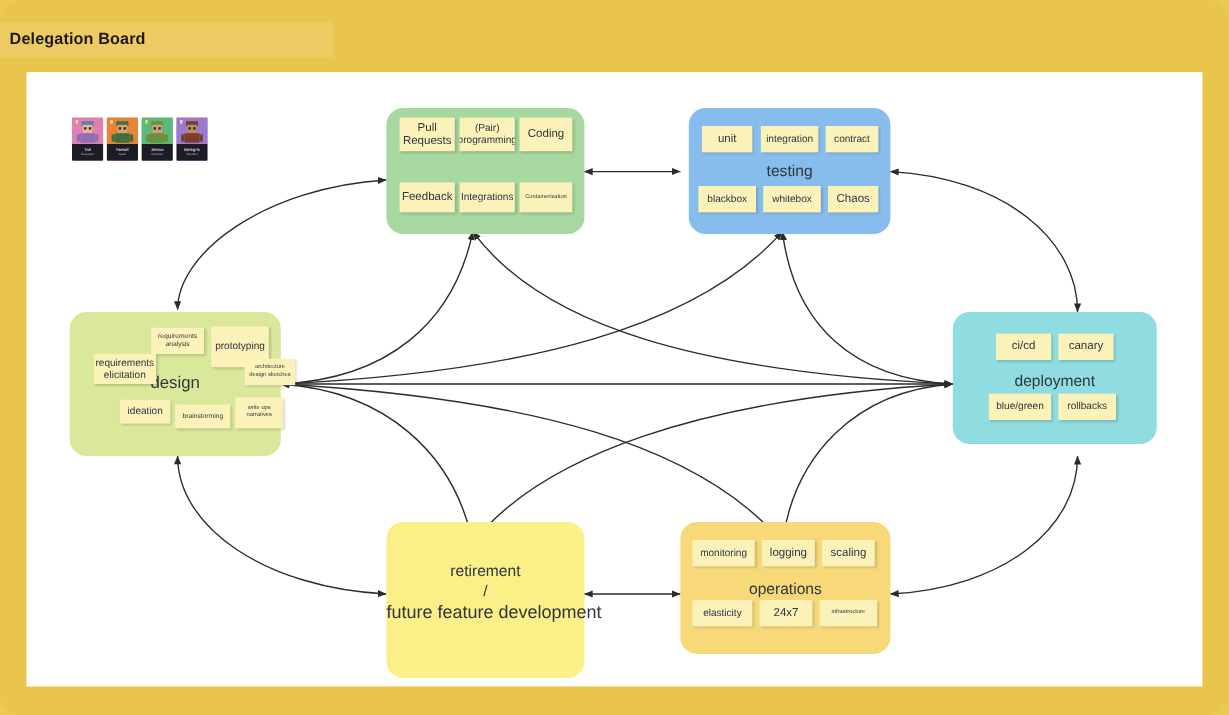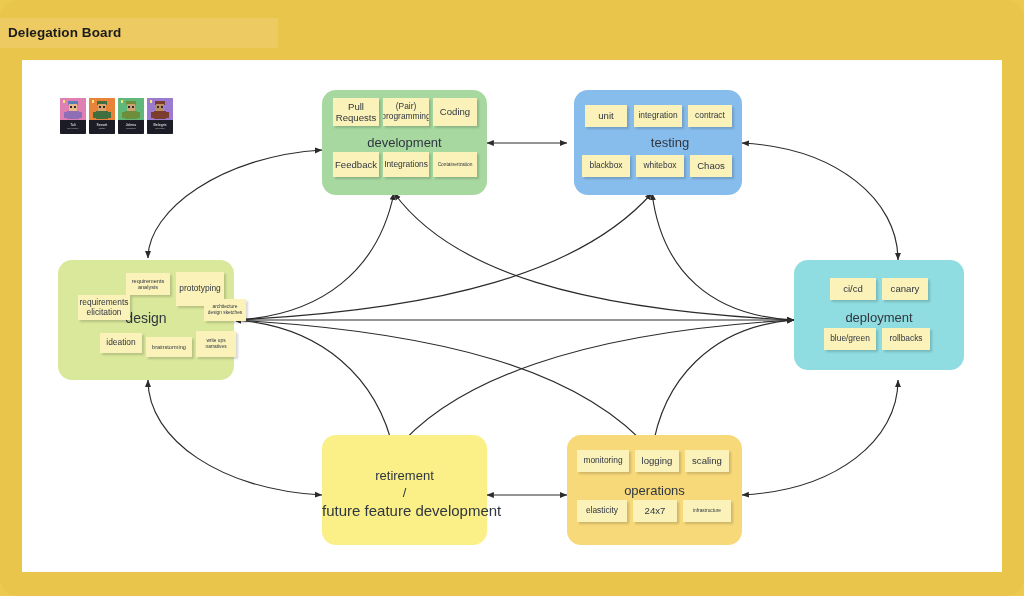--- a/index.html
+++ b/index.html
@@ -273,32 +273,31 @@
       <div class="note n-sm" style="left:68px; top:13px; width:44px; height:22px;">requirements analysis</div>
       <div class="note n-md" style="left:118px; top:12px; width:48px; height:34px;">prototyping</div>
       <div class="note n-md" style="left:20px; top:35px; width:52px; height:25px;">requirements elicitation</div>
       <div class="note n-xs" style="left:146px; top:39px; width:42px; height:22px;">architecture design sketches</div>
       <div class="note n-md" style="left:42px; top:73px; width:42px; height:20px;">ideation</div>
       <div class="note n-sm" style="left:88px; top:77px; width:46px; height:20px;">brainstorming</div>
       <div class="note n-xs" style="left:138px; top:71px; width:40px; height:26px;">write ups narratives</div>
     </div>
 
     <div class="group" style="left:300px; top:30px; width:165px; height:105px; background:#a7d8a0;">
-      <div class="group-title" style="top:45px;">development</div>
 
       <div class="note n-lg" style="left:11px; top:8px; width:46px; height:28px;">Pull Requests</div>
       <div class="note n-md" style="left:61px; top:8px; width:46px; height:28px;">(Pair) programming</div>
       <div class="note n-lg" style="left:111px; top:8px; width:44px; height:28px;">Coding</div>
       <div class="note n-lg" style="left:11px; top:62px; width:46px; height:25px;">Feedback</div>
       <div class="note n-md" style="left:61px; top:62px; width:46px; height:25px;">Integrations</div>
       <div class="note n-xs" style="left:111px; top:62px; width:44px; height:25px;">Containerization</div>
     </div>
 
     <div class="group" style="left:552px; top:30px; width:168px; height:105px; background:#87bdec;">
-      <div class="group-title" style="top:45px;padding-left:12px;">testing</div>
+      <div class="group-title" style="top:45px;">testing</div>
 
       <div class="note n-lg" style="left:11px; top:15px; width:42px; height:22px;">unit</div>
       <div class="note n-md" style="left:60px; top:15px; width:48px; height:22px;">integration</div>
       <div class="note n-md" style="left:114px; top:15px; width:44px; height:22px;">contract</div>
       <div class="note n-md" style="left:8px; top:65px; width:48px; height:22px;">blackbox</div>
       <div class="note n-md" style="left:62px; top:65px; width:48px; height:22px;">whitebox</div>
       <div class="note n-lg" style="left:116px; top:65px; width:42px; height:22px;">Chaos</div>
     </div>
 
     <div class="group" style="left:772px; top:200px; width:170px; height:110px; background:#8fdde0;">
@@ -314,20 +313,20 @@
       <div class="group-title" style="top:48px;">operations</div>
 
       <div class="note n-md" style="left:10px; top:15px; width:52px; height:22px;text-align:right;">monitoring</div>
       <div class="note n-lg" style="left:68px; top:15px; width:44px; height:22px;">logging</div>
       <div class="note n-lg" style="left:118px; top:15px; width:44px; height:22px;">scaling</div>
       <div class="note n-md" style="left:10px; top:65px; width:50px; height:22px;">elasticity</div>
       <div class="note n-lg" style="left:66px; top:65px; width:44px; height:22px;">24x7</div>
       <div class="note n-xs" style="left:116px; top:65px; width:48px; height:22px;">infrastructure</div>
     </div>
 
-    <div class="group" style="left:300px; top:375px; width:165px; height:110px; background:#fbef87;">
+    <div class="group" style="left:300px; top:375px; width:165px; height:130px; background:#fbef87;">
       <div class="group-title" style="top:33px;">retirement</div>
       <div class="group-title" style="top:50px;">/</div>
       <div class="group-title" style="top:67px; font-size:15px;">future feature development</div>
     </div>
 
   </div>
 </div>
 
 </body></html>

